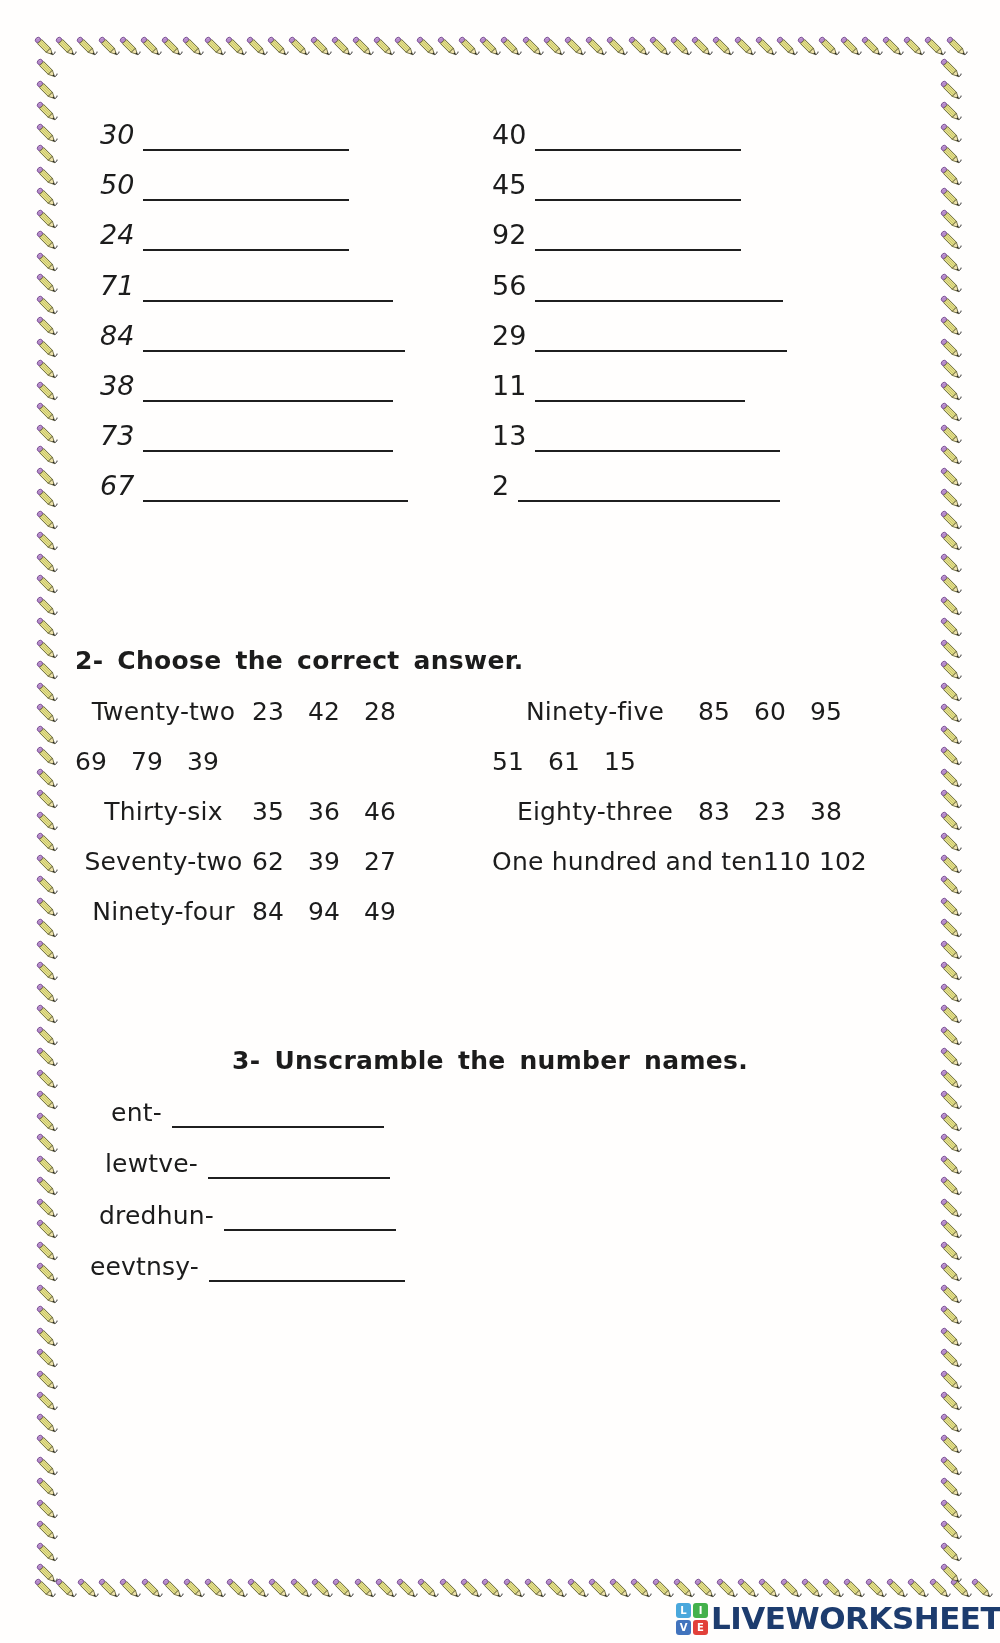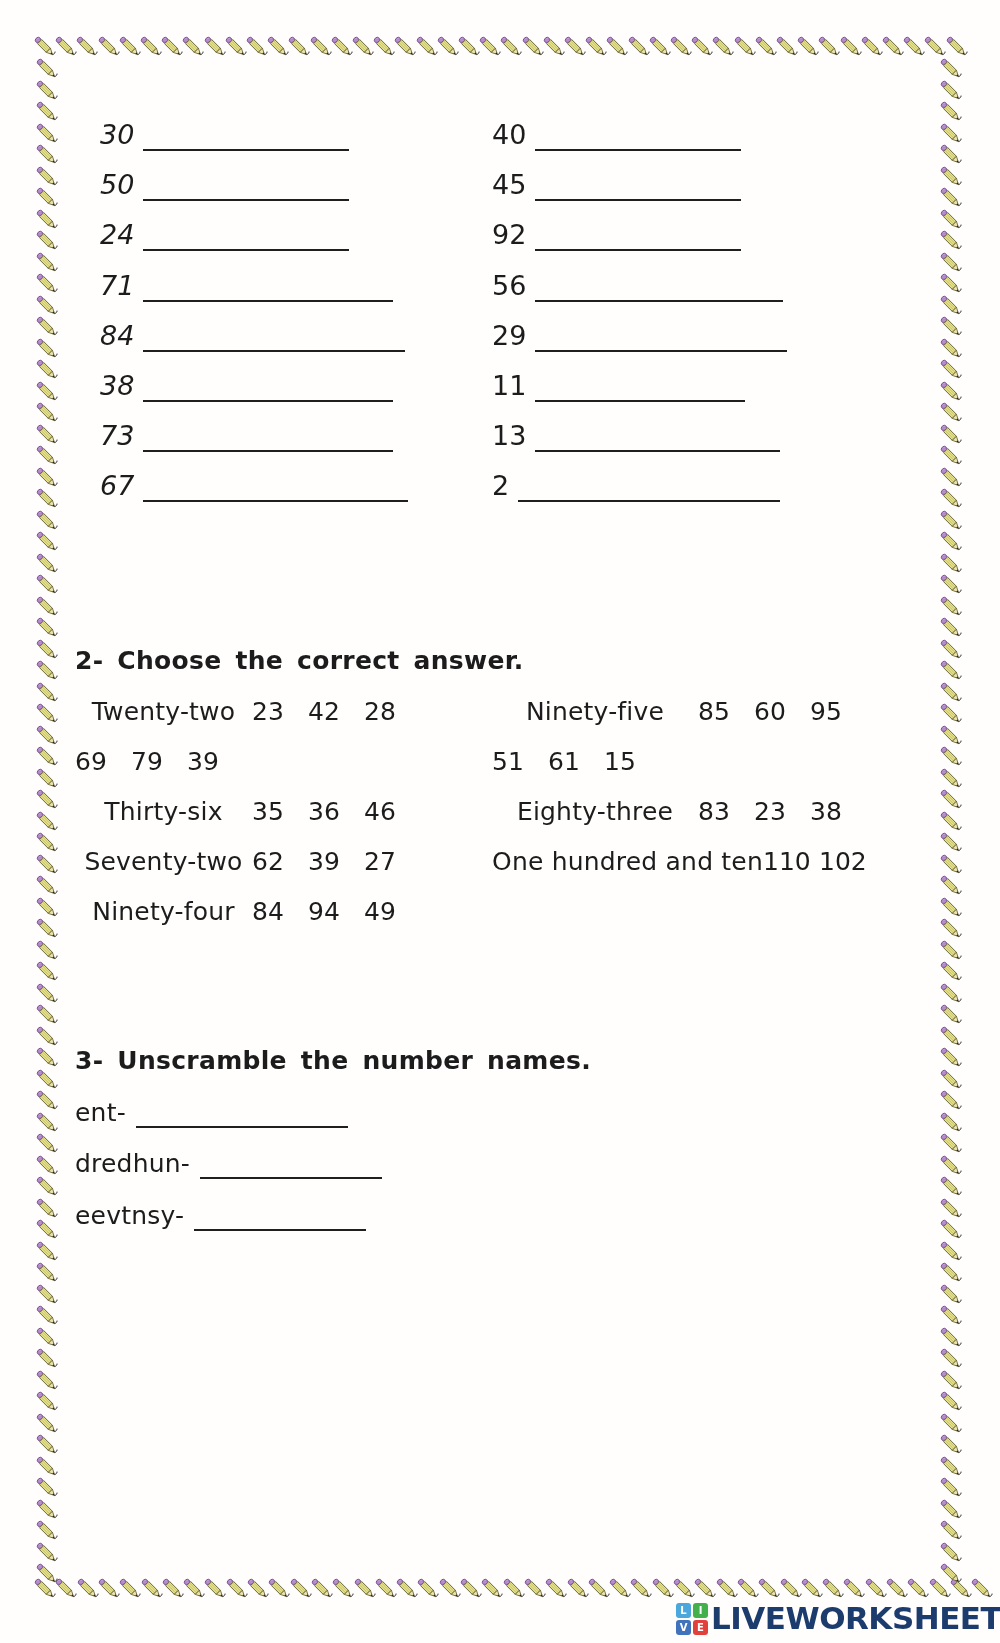--- a/index.html
+++ b/index.html
@@ -32,21 +32,21 @@
 
   #s2{position:absolute;left:75px;top:646px;width:790px;}
   #s2 .cols{display:flex;gap:80px;margin-top:12px;}
   #s2-left{width:337px;}
   #s2-right{width:366px;}
   .s2-row{height:50px;line-height:50px;font-size:25px;display:flex;white-space:nowrap;}
   .s2-row .word{flex:1 1 auto;letter-spacing:.2px;text-align:center;}
   .s2-row .opts{flex:0 0 auto;display:flex;gap:8px;justify-content:flex-end;}
   .s2-row .opt{display:inline-block;width:48px;text-align:left;cursor:pointer;}
 
-  #s3{position:absolute;left:75px;top:1046px;width:830px;}
+  #s3{position:absolute;left:75px;top:1046px;width:830px;text-align:center;}
   #s3 .cols{display:flex;margin-top:12px;}
   #s3-left{width:485px;}
   #s3-right{width:345px;}
   .s3-row{height:51.4px;line-height:51.4px;font-size:25px;white-space:nowrap;letter-spacing:.2px;}
   .s3-row .word{margin-right:10px;}
   #s3-left  .s3-row .blank{width:160px}
   #s3-right .s3-row:nth-child(1) .blank{width:212px}
   #s3-right .s3-row:nth-child(2) .blank{width:182px}
   #s3-right .s3-row:nth-child(3) .blank{width:172px}
   #s3-right .s3-row:nth-child(4) .blank{width:196px}
@@ -2939,20 +2939,21 @@
           </div>
         </div>
     </div>
   </div>
 
   <div id="s3">
     <div class="sec-title">3- Unscramble the number names.</div>
     <div class="cols">
       <div id="s3-right">
           <div class="s3-row"><span class="word">ent-</span><span class="blank"></span></div>
+          <div class="s3-row"><span class="word">lewtve-</span><span class="blank"></span></div>
           <div class="s3-row"><span class="word">dredhun-</span><span class="blank"></span></div>
           <div class="s3-row"><span class="word">eevtnsy-</span><span class="blank"></span></div>
         </div>
     </div>
   </div>
 
   <div id="footer-logo">
     <div id="logo-grid">
         <div class="logo-tile" style="background: rgb(74, 168, 220);">L</div>
         <div class="logo-tile" style="background: rgb(67, 177, 75);">I</div>

